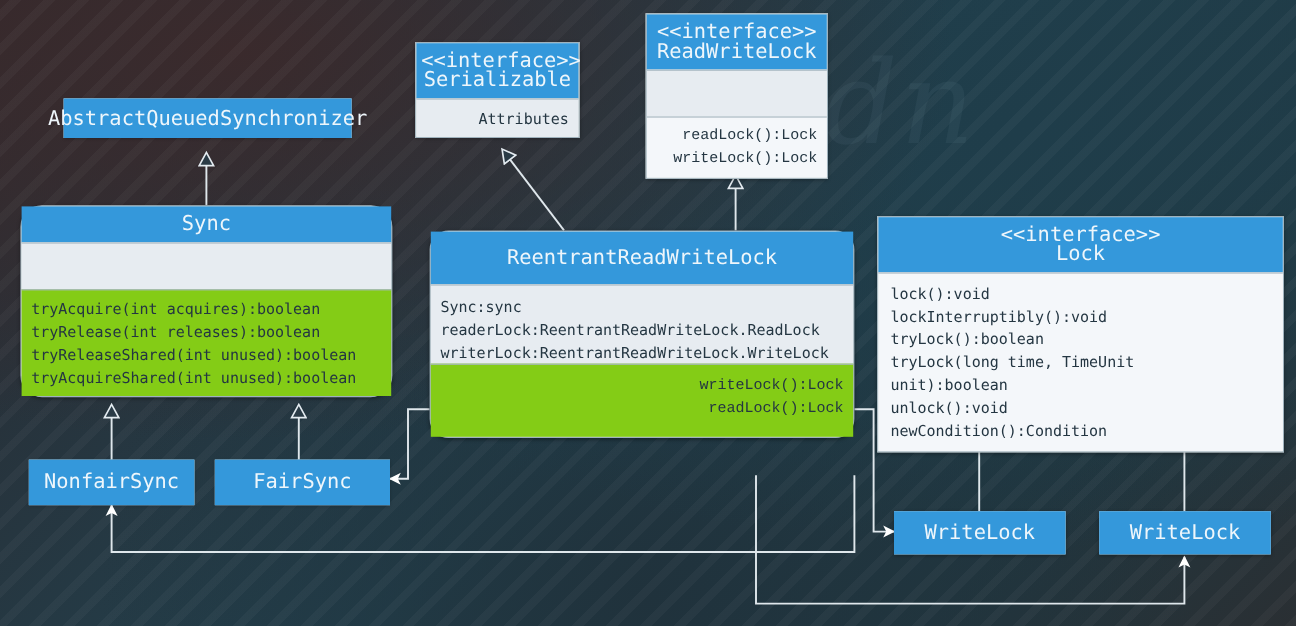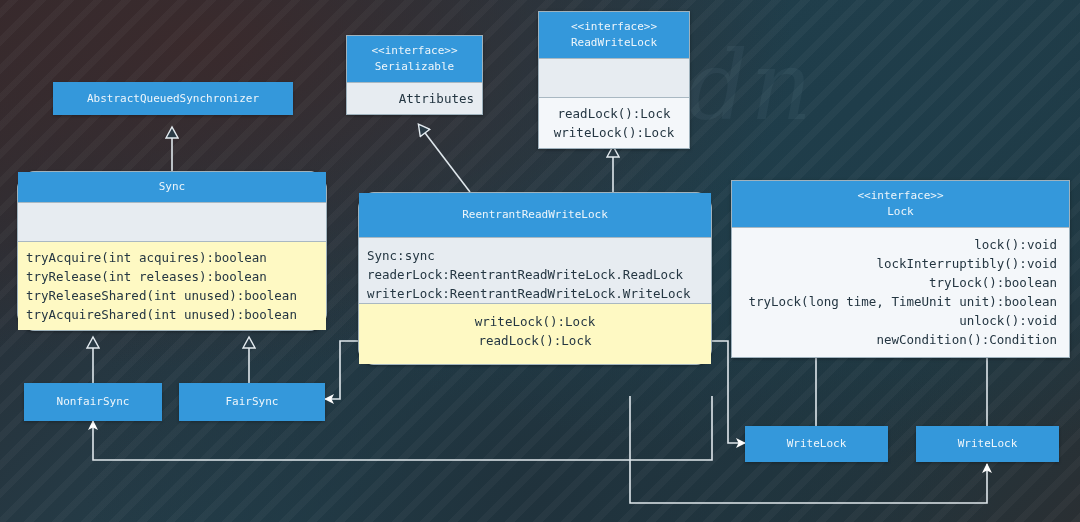--- a/index.html
+++ b/index.html
@@ -53,48 +53,48 @@
     box-sizing: border-box;
     border: 1px solid #9fb2bd;
     background: #fbfaf2;
     box-shadow: 0 1px 3px rgba(0,0,0,0.35);
   }
   .node.plain { border: none; box-shadow: 0 1px 3px rgba(0,0,0,0.3); }
   .hdr {
     background: #3498db;
     color: #eef6fb;
     text-align: center;
-    font-size: 11px;
+    font-size: 17px;
     line-height: 16px;
     padding: 7px 4px;
     white-space: pre-line;
   }
   .hdr.simple { padding: 0; display: flex; align-items: center; justify-content: center; height: 100%; }
   .attrs {
     background: #e7ecf1;
     border-top: 1px solid #a9b8c2;
     padding: 6px 8px;
     font-size: 12.5px;
     line-height: 19px;
     color: #243642;
     white-space: pre-line;
     min-height: 14px;
   }
   .attrs.empty { min-height: 26px; }
   .attrs.centered { text-align: right; }
   .ops {
-    background: #fef9c3;
+    background: #84cc16;
     border-top: 1px solid #a9b8c2;
     padding: 6px 8px;
     font-size: 12.5px;
     line-height: 19px;
     color: #243642;
     white-space: pre-line;
   }
-  .ops.centered { text-align: center; }
+  .ops.centered { text-align: right; font-family: Liberation Mono, monospace; }
   .ops.white { background: #f4f7fa; }
 </style>
 </head>
 <body>
 
 <div id="canvas">
 
   <div id="wm">Csdn</div>
 
   <svg class="conn" viewBox="0 0 1080 522">
@@ -165,21 +165,21 @@
     <div class="attrs" style="padding:8px 8px 0 8px;">Sync:sync
 readerLock:ReentrantReadWriteLock.ReadLock
 writerLock:ReentrantReadWriteLock.WriteLock</div>
     <div class="ops centered" style="padding:8px 8px 14px 8px;">writeLock():Lock
 readLock():Lock</div>
   </div>
 
   <div class="node" style="left:731px; top:180px; width:339px;">
     <div class="hdr">&lt;&lt;interface&gt;&gt;
 Lock</div>
-    <div class="ops white" style="padding:7px 12px 8px 10px;text-align:right;">lock():void
+    <div class="ops white" style="padding:7px 24px 8px 10px;">lock():void
 lockInterruptibly():void
 tryLock():boolean
 tryLock(long time, TimeUnit unit):boolean
 unlock():void
 newCondition():Condition</div>
   </div>
 
   <div class="node plain" style="left:24px; top:383px; width:138px; height:38px;">
     <div class="hdr simple">NonfairSync</div>
   </div>

